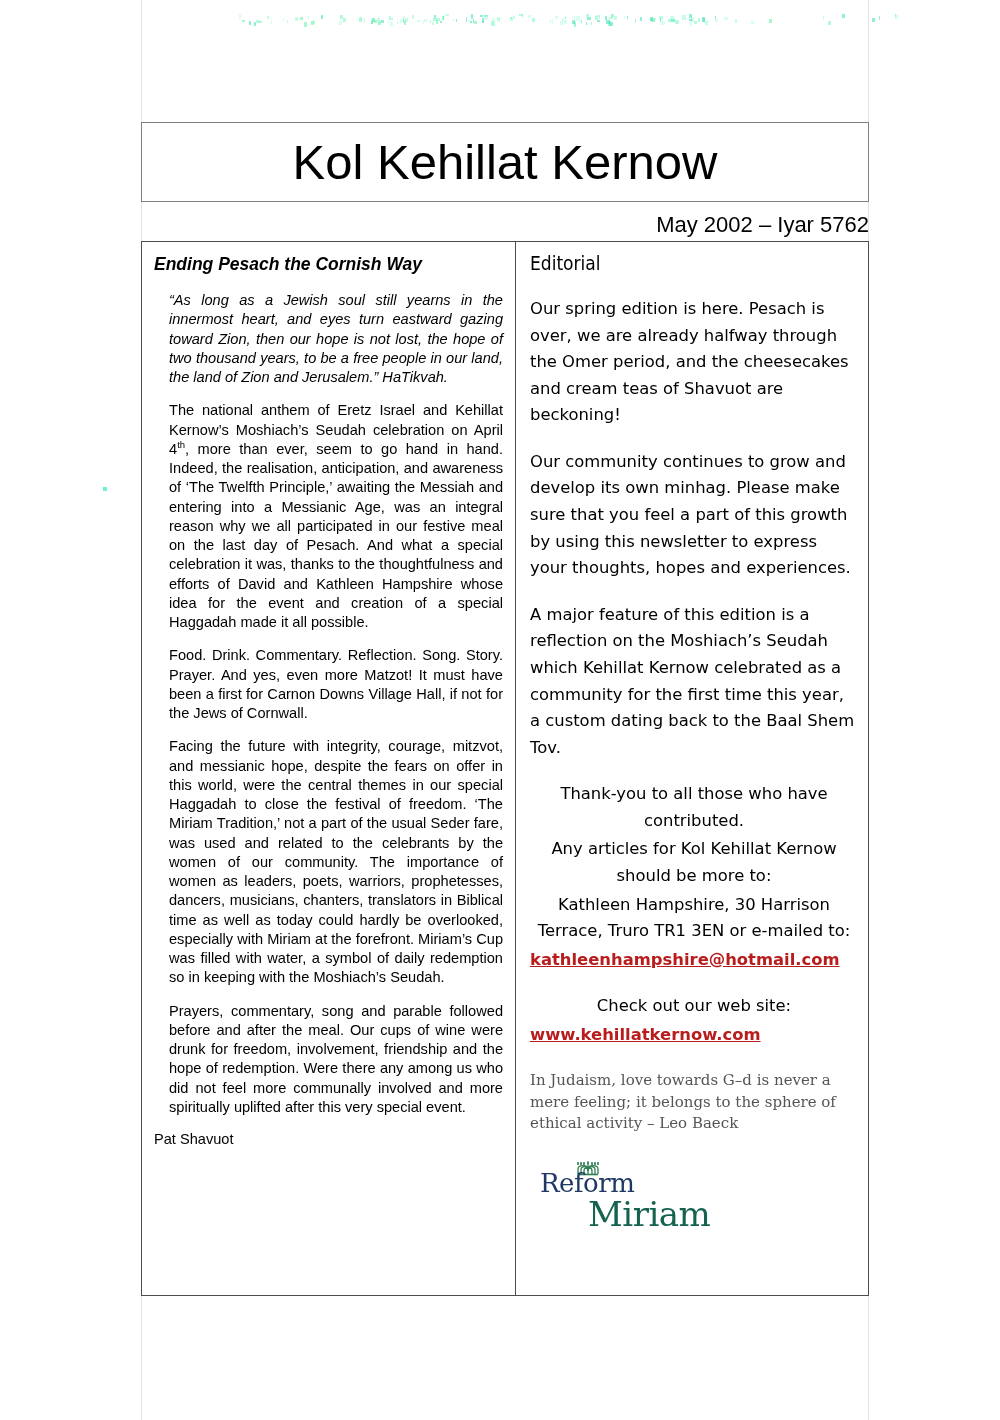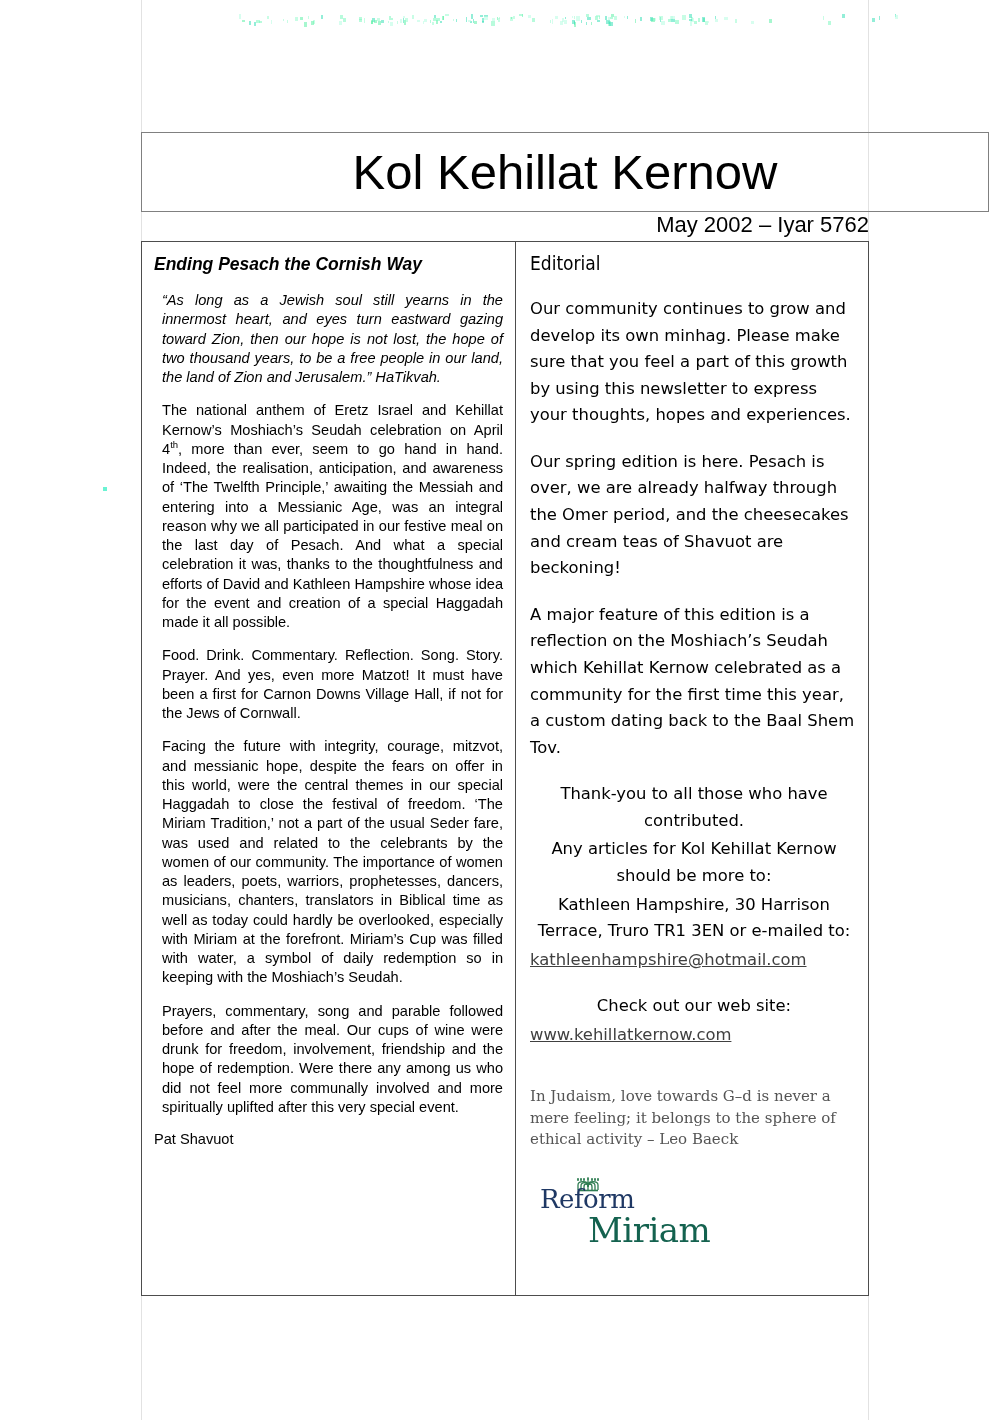--- a/index.html
+++ b/index.html
@@ -39,22 +39,22 @@
     top: 0;
     width: 1px;
     height: 1420px;
     background: #e2e2e2;
   }
 
   
   .masthead {
     position: absolute;
     left: 141px;
-    top: 132px;
-    width: 848px;
+    top: 122px;
+    width: 728px;
     height: 80px;
     border: 1px solid #808080;
     box-sizing: border-box;
     display: flex;
     align-items: center;
     justify-content: center;
   }
   .masthead-title {
     font-size: 49px;
     letter-spacing: 0px;
@@ -103,21 +103,21 @@
     font-style: italic;
     color: #000;
     margin: 2px 0 16px 0;
     line-height: 1.2;
   }
   .art-p {
     font-size: 14.6px;
     line-height: 1.32;
     text-align: justify;
     color: #000;
-    margin: 0 0 14px 8px;
+    margin: 0 0 14px 15px;
   }
   .art-p.italic {
     font-style: italic;
   }
   .art-p sup {
     font-size: 9.5px;
     vertical-align: super;
     line-height: 0;
   }
   .byline {
@@ -139,34 +139,35 @@
     font-size: 16.4px;
     line-height: 1.62;
     color: #000;
     margin: 0 0 20px 0;
   }
   .ed-p.tight {
     margin-bottom: 2px;
     text-align: center;
   }
   .ed-link {
-    color: #404040;
+    color: #b91c1c;
     text-decoration: underline;
     font-family: "DejaVu Sans", sans-serif;
     font-size: 16.4px;
     line-height: 1.62;
     display: inline-block;
     word-break: break-all;
+    font-weight: bold;
   }
   .quote-baeck {
     font-family: "DejaVu Serif", serif;
     font-size: 15px;
     line-height: 1.42;
     color: #555555;
-    margin: 38px 0 0 0;
+    margin: 22px 0 0 0;
   }
 
   
   .logo {
     position: relative;
     margin: 26px 0 0 10px;
     width: 200px;
     height: 72px;
   }
   .logo-reform {
@@ -369,22 +370,22 @@
       <p class="art-p italic">“As long as a Jewish soul still yearns in the innermost heart, and eyes turn eastward gazing toward Zion, then our hope is not lost, the hope of two thousand years, to be a free people in our land, the land of Zion and Jerusalem.”  HaTikvah.</p>
       <p class="art-p"><span>The national anthem of Eretz Israel and Kehillat Kernow’s Moshiach’s Seudah celebration on April 4</span><sup>th</sup><span>, more than ever, seem to go hand in hand.  Indeed, the realisation, anticipation, and awareness of ‘The Twelfth Principle,’ awaiting the Messiah and entering into a Messianic Age, was an integral reason why we all participated in our festive meal on the last day of Pesach. And what a special celebration it was, thanks to the thoughtfulness and efforts of David and Kathleen Hampshire whose idea for the event and creation of a special Haggadah made it all possible.</span></p>
       <p class="art-p">Food.  Drink. Commentary.  Reflection. Song. Story. Prayer. And yes, even more Matzot!  It must have been a first for Carnon Downs Village Hall, if not for the Jews of Cornwall.</p>
       <p class="art-p">Facing the future with integrity, courage, mitzvot,  and messianic hope, despite the fears on offer in this world, were the central themes in our special Haggadah to close the festival of freedom. ‘The Miriam Tradition,’ not a part of the usual Seder fare, was used and related to the celebrants by the women of our community. The importance of women as leaders, poets, warriors, prophetesses, dancers, musicians, chanters, translators in Biblical time as well as today could hardly be overlooked, especially with Miriam at the forefront. Miriam’s Cup was filled with water, a symbol of daily redemption so in keeping with the Moshiach’s Seudah.</p>
       <p class="art-p">Prayers, commentary, song and parable followed before and after the meal. Our cups of wine were drunk for freedom, involvement, friendship and the hope of redemption. Were there any among us who did not feel more communally involved and more spiritually uplifted after this very special event.</p>
       <p class="byline">Pat Shavuot</p>
     </div>
 
     <div class="col-right">
       <div class="editorial-heading">Editorial</div>
+      <p class="ed-p">Our spring edition is here. Pesach is over, we are already halfway through the Omer period, and the cheesecakes and cream teas of Shavuot are beckoning!</p>
       <p class="ed-p">Our community continues to grow and develop its own minhag. Please make sure that you feel a part of this growth by using this newsletter to express your thoughts, hopes and experiences.</p>
-      <p class="ed-p">Our spring edition is here. Pesach is over, we are already halfway through the Omer period, and the cheesecakes and cream teas of Shavuot are beckoning!</p>
       <p class="ed-p">A major feature of this edition is a reflection on the Moshiach’s Seudah which Kehillat Kernow celebrated as a community for the first time this year, a custom dating back to the Baal Shem Tov.</p>
 
       <p class="ed-p tight">Thank-you to all those who have contributed.</p>
       <p class="ed-p tight">Any articles for Kol Kehillat Kernow should be more to:</p>
       <p class="ed-p tight">Kathleen Hampshire, 30 Harrison Terrace, Truro TR1 3EN or e-mailed to:</p>
       <a href="#" class="ed-link">kathleenhampshire@hotmail.com</a>
 
       <p class="ed-p tight" style="margin-top:20px;">Check out our web site:</p>
       <a href="#" class="ed-link">www.kehillatkernow.com</a>
 

